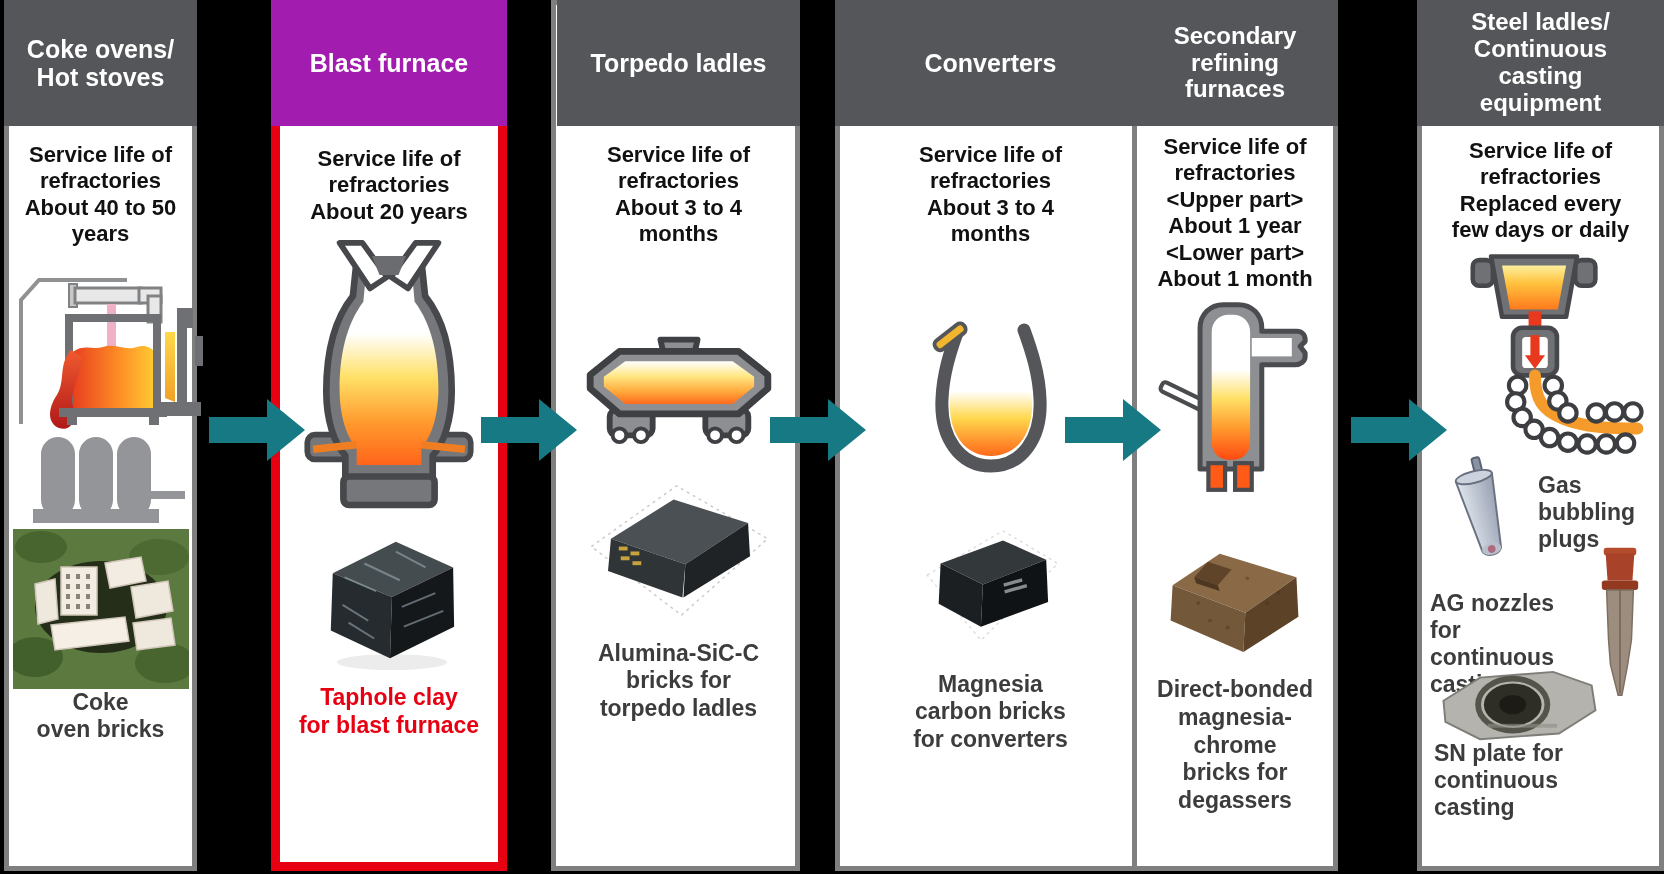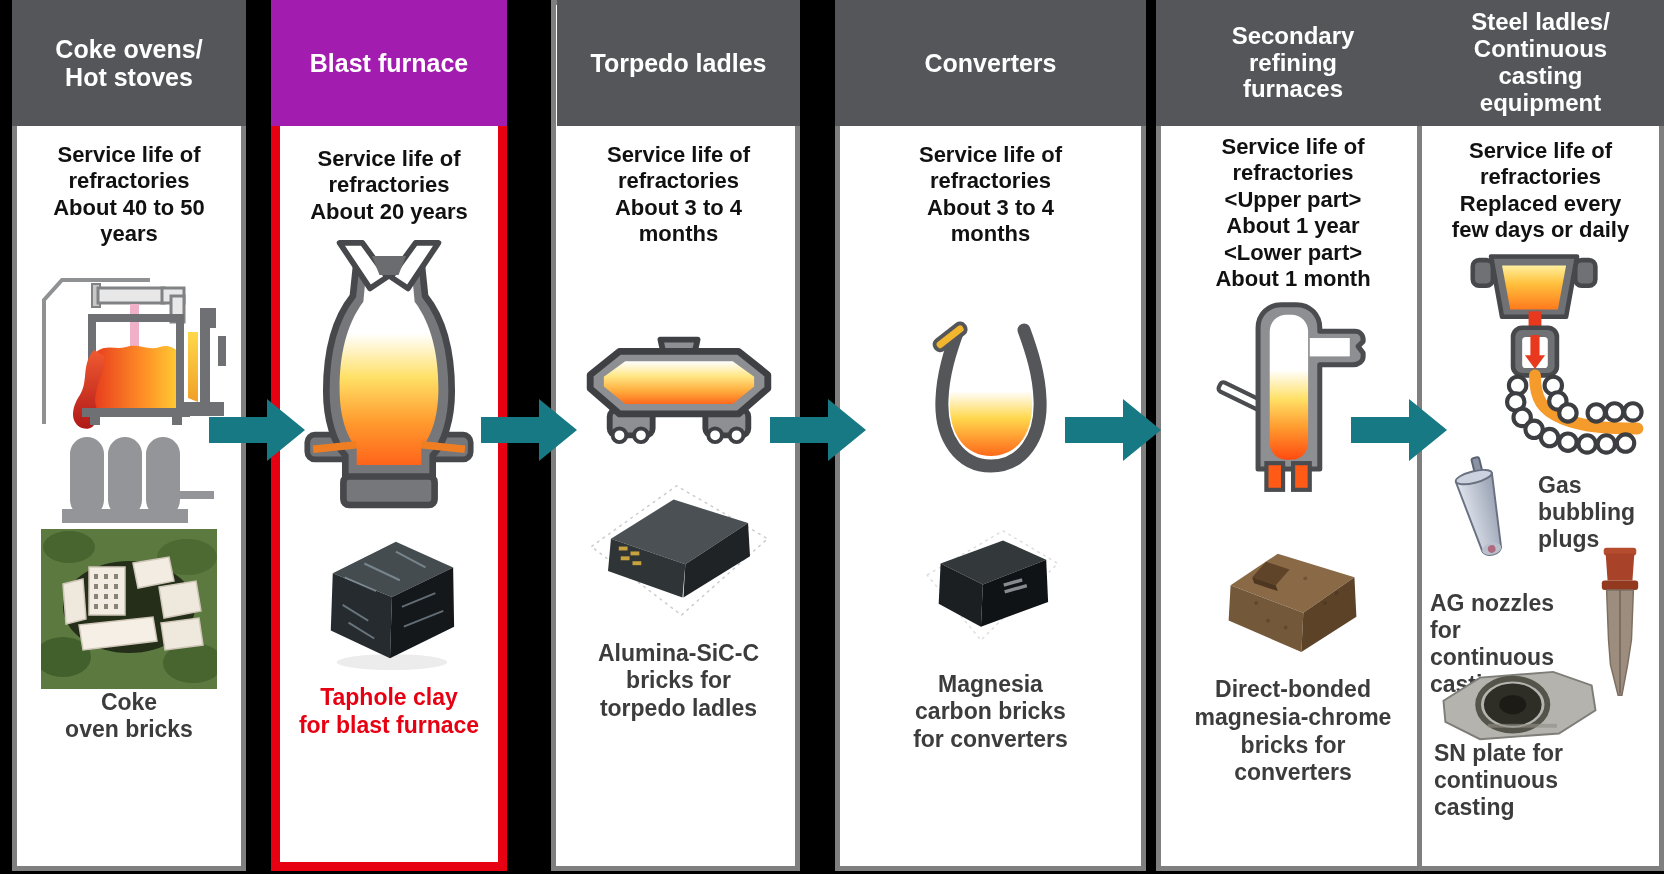--- a/index.html
+++ b/index.html
@@ -19,25 +19,25 @@
   .bd { position:relative; text-align:center; }
   .pre { white-space:pre-line; }
   .service { color:#111; font-size:22px; line-height:1.2; }
   .caption { color:#3c3c3c; font-size:23px; line-height:1.2; }
   .caption.red { color:#e60012; }
   figure { margin:0; }
   svg { display:block; }
   .ctr { margin-left:auto; margin-right:auto; }
 
   
-  #c1 { left:12px;    width:234px; }
+  #c1 { left:4px;    width:193px; }
   #c2 { left:271px; width:236px; }
   #c3 { left:551px; width:249px;padding-left:6px; }
   #c4 { left:835px; width:311px; }
-  #c5 { left:1156px; width:274px; }
+  #c5 { left:1132px; width:206px; }
   #c6 { left:1417px; width:247px; }
 
   
   #c1 .service { margin-top:16px; }
   #c1 .illus-coke { margin-top:4px; }
   #c1 .illus-stoves { margin-top:-4px; }
   #c1 .photo { margin-top:4px; }
   #c1 .caption { margin-top:0; }
 
   #c2 .service { margin-top:20px; }
@@ -341,21 +341,21 @@
               <circle cx="120" cy="70" r="2"></circle>
             <circle cx="100" cy="45" r="2"></circle>
               <circle cx="62" cy="88" r="2"></circle>
               <circle cx="132" cy="60" r="2"></circle>
           </g>
         </svg>
       </figure>
       <div class="caption pre">Direct-bonded
 magnesia-chrome
 bricks for
-converters</div>
+degassers</div>
     </div>
   </section>
 
   <section class="col" id="c6">
     <header class="hd sm pre">Steel ladles/
 Continuous
 casting
 equipment</header>
     <div class="bd">
       <div class="service pre">Service life of

